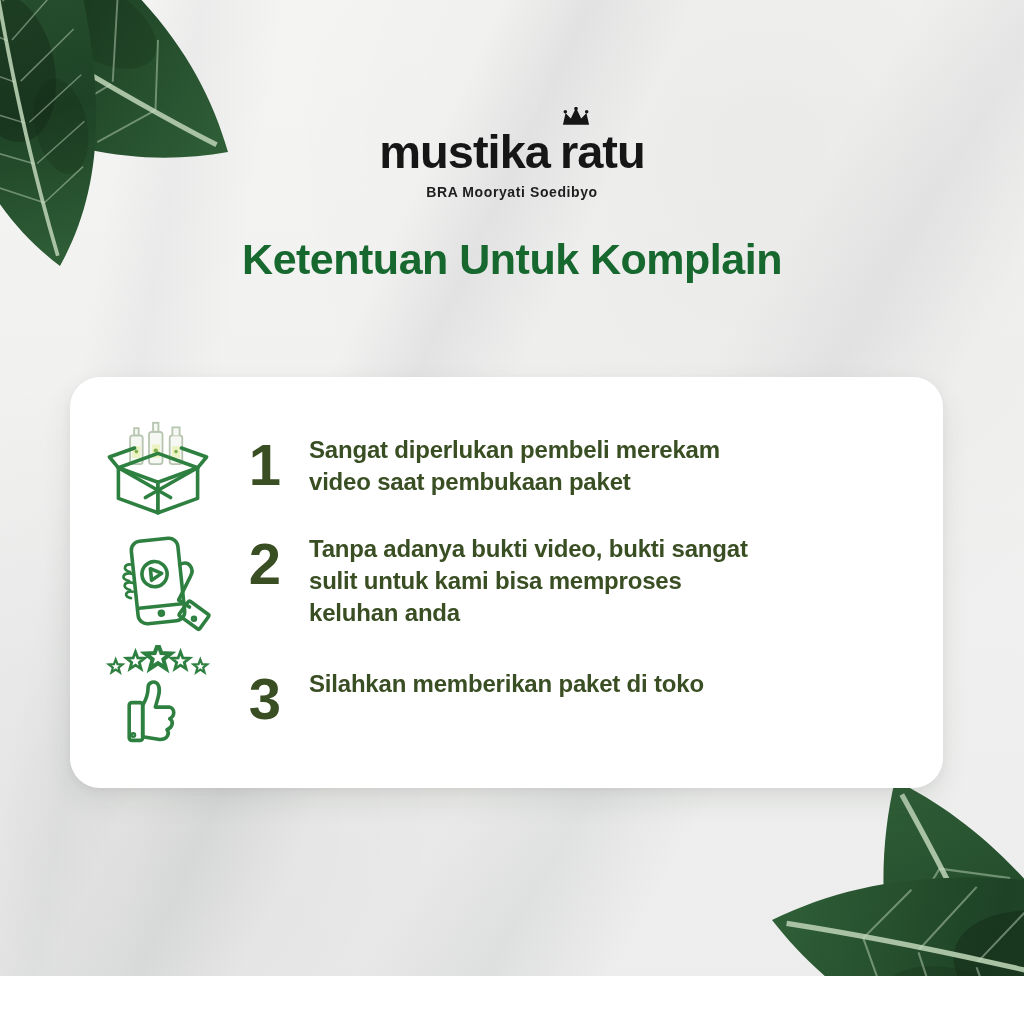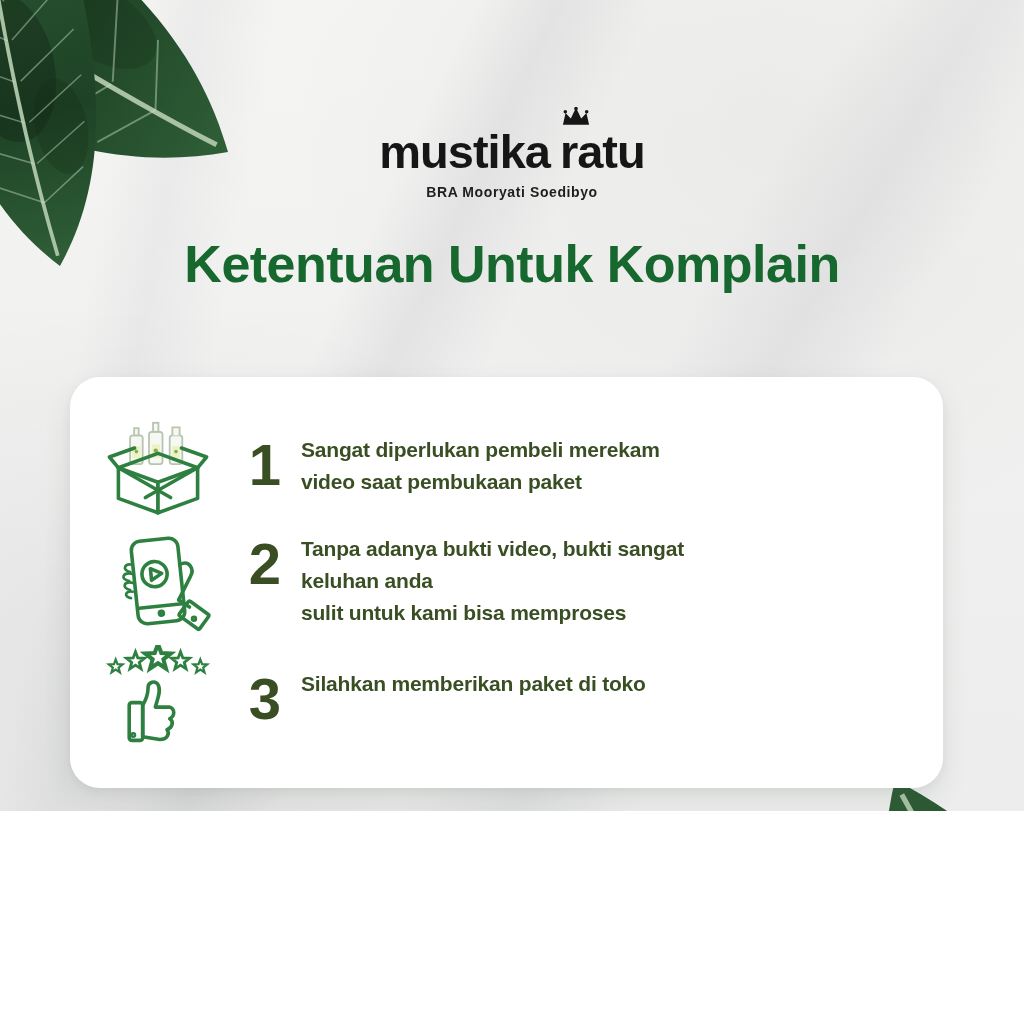--- a/index.html
+++ b/index.html
@@ -1,48 +1,48 @@
 <!DOCTYPE html>
 <html><head>
 <meta charset="utf-8">
 <style>
   html,body{margin:0;padding:0;}
   .canvas{
-    position:relative;width:1024px;height:811px;overflow:hidden;
+    position:relative;width:1024px;height:976px;overflow:hidden;
     font-family:"Liberation Sans",sans-serif;
     background:
       linear-gradient(115deg, transparent 34%, rgba(110,112,118,.10) 40%, transparent 47%),
       linear-gradient(120deg, transparent 58%, rgba(110,112,118,.09) 66%, transparent 74%),
       linear-gradient(100deg, transparent 12%, rgba(120,122,128,.07) 17%, transparent 24%),
       radial-gradient(ellipse at 75% 15%, rgba(0,0,0,.035), transparent 45%),
       radial-gradient(ellipse at 15% 85%, rgba(0,0,0,.05), transparent 40%),
       linear-gradient(#f4f4f3,#ecedec);
   }
   .leaves{position:absolute;inset:0;z-index:1;pointer-events:none;}
   .header{position:absolute;top:0;left:0;width:100%;z-index:3;text-align:center;}
   .logo-wrap{margin-top:128px;position:relative;display:inline-block;}
   .logo{font-size:47px;font-weight:bold;letter-spacing:-1px;color:#161616;line-height:1;}
   .logo .ratu{position:relative;display:inline-block;margin-left:10px;}
   .crown{position:absolute;left:1px;top:-21px;width:30px;height:19px;}
   .tagline{margin-top:9px;font-size:14px;letter-spacing:.6px;color:#1e1e1e;font-weight:bold;}
-  .title{margin-top:34px;font-size:52px;font-weight:bold;color:#17682f;line-height:1.13;letter-spacing:-.5px;}
+  .title{margin-top:34px;font-size:43px;font-weight:bold;color:#17682f;line-height:1.13;letter-spacing:-.5px;}
   .card{
     position:absolute;left:70px;top:377px;width:873px;height:411px;z-index:2;
     background:#ffffff;border-radius:30px;
     box-shadow:0 12px 28px rgba(60,65,60,.10), 0 3px 8px rgba(60,65,60,.05);
   }
   .row{position:absolute;left:20px;display:flex;align-items:center;}
   .row1{top:35px;}
   .row2{top:150px;}
   .row3{top:268px;}
   .icon-box{width:135px;height:108px;flex:none;display:flex;align-items:center;justify-content:center;}
   .content{display:flex;align-items:flex-start;}
   .num{flex:none;width:56px;margin-left:12px;text-align:center;
        font-size:58px;line-height:62px;font-weight:bold;color:#3a4e23;}
-  .txt{margin-left:8px;font-size:21px;line-height:32px;font-weight:bold;color:#3a4e23;letter-spacing:-.2px;}
+  .txt{margin-left:16px;font-size:24px;line-height:32px;font-weight:bold;color:#3a4e23;letter-spacing:-.2px;}
   .ic{stroke:#2e8040;fill:none;stroke-width:4;stroke-linecap:round;stroke-linejoin:round;}
   .ic-thin{stroke:#2e8040;fill:none;stroke-width:3;stroke-linecap:round;stroke-linejoin:round;}
 </style>
 </head>
 <body>
 
 <div class="canvas">
 
   <svg class="leaves" viewBox="0 0 1024 1024">
     <defs>
@@ -157,22 +157,22 @@
                 <rect x="86" y="88" width="28" height="20" rx="2"></rect>
               </g>
             <circle cx="100" cy="102" r="1.6"></circle>
           </g>
         </svg>
       </div>
       <div class="content">
         <div class="num">2</div>
         <div class="txt">
           <div>Tanpa adanya bukti video, bukti sangat</div>
+          <div>sulit untuk kami bisa memproses</div>
           <div>keluhan anda</div>
-          <div>sulit untuk kami bisa memproses</div>
         </div>
       </div>
     </div>
 
     <div class="row row3">
       <div class="icon-box">
         <svg width="108" height="108" viewBox="0 0 120 120">
           <defs>
             <path id="starp" d="M0,-10 L2.47,-3.40 L9.51,-3.09 L4.00,1.30 L5.88,8.09 L0,4.20 L-5.88,8.09 L-4.00,1.30 L-9.51,-3.09 L-2.47,-3.40 Z"></path>
           </defs>

